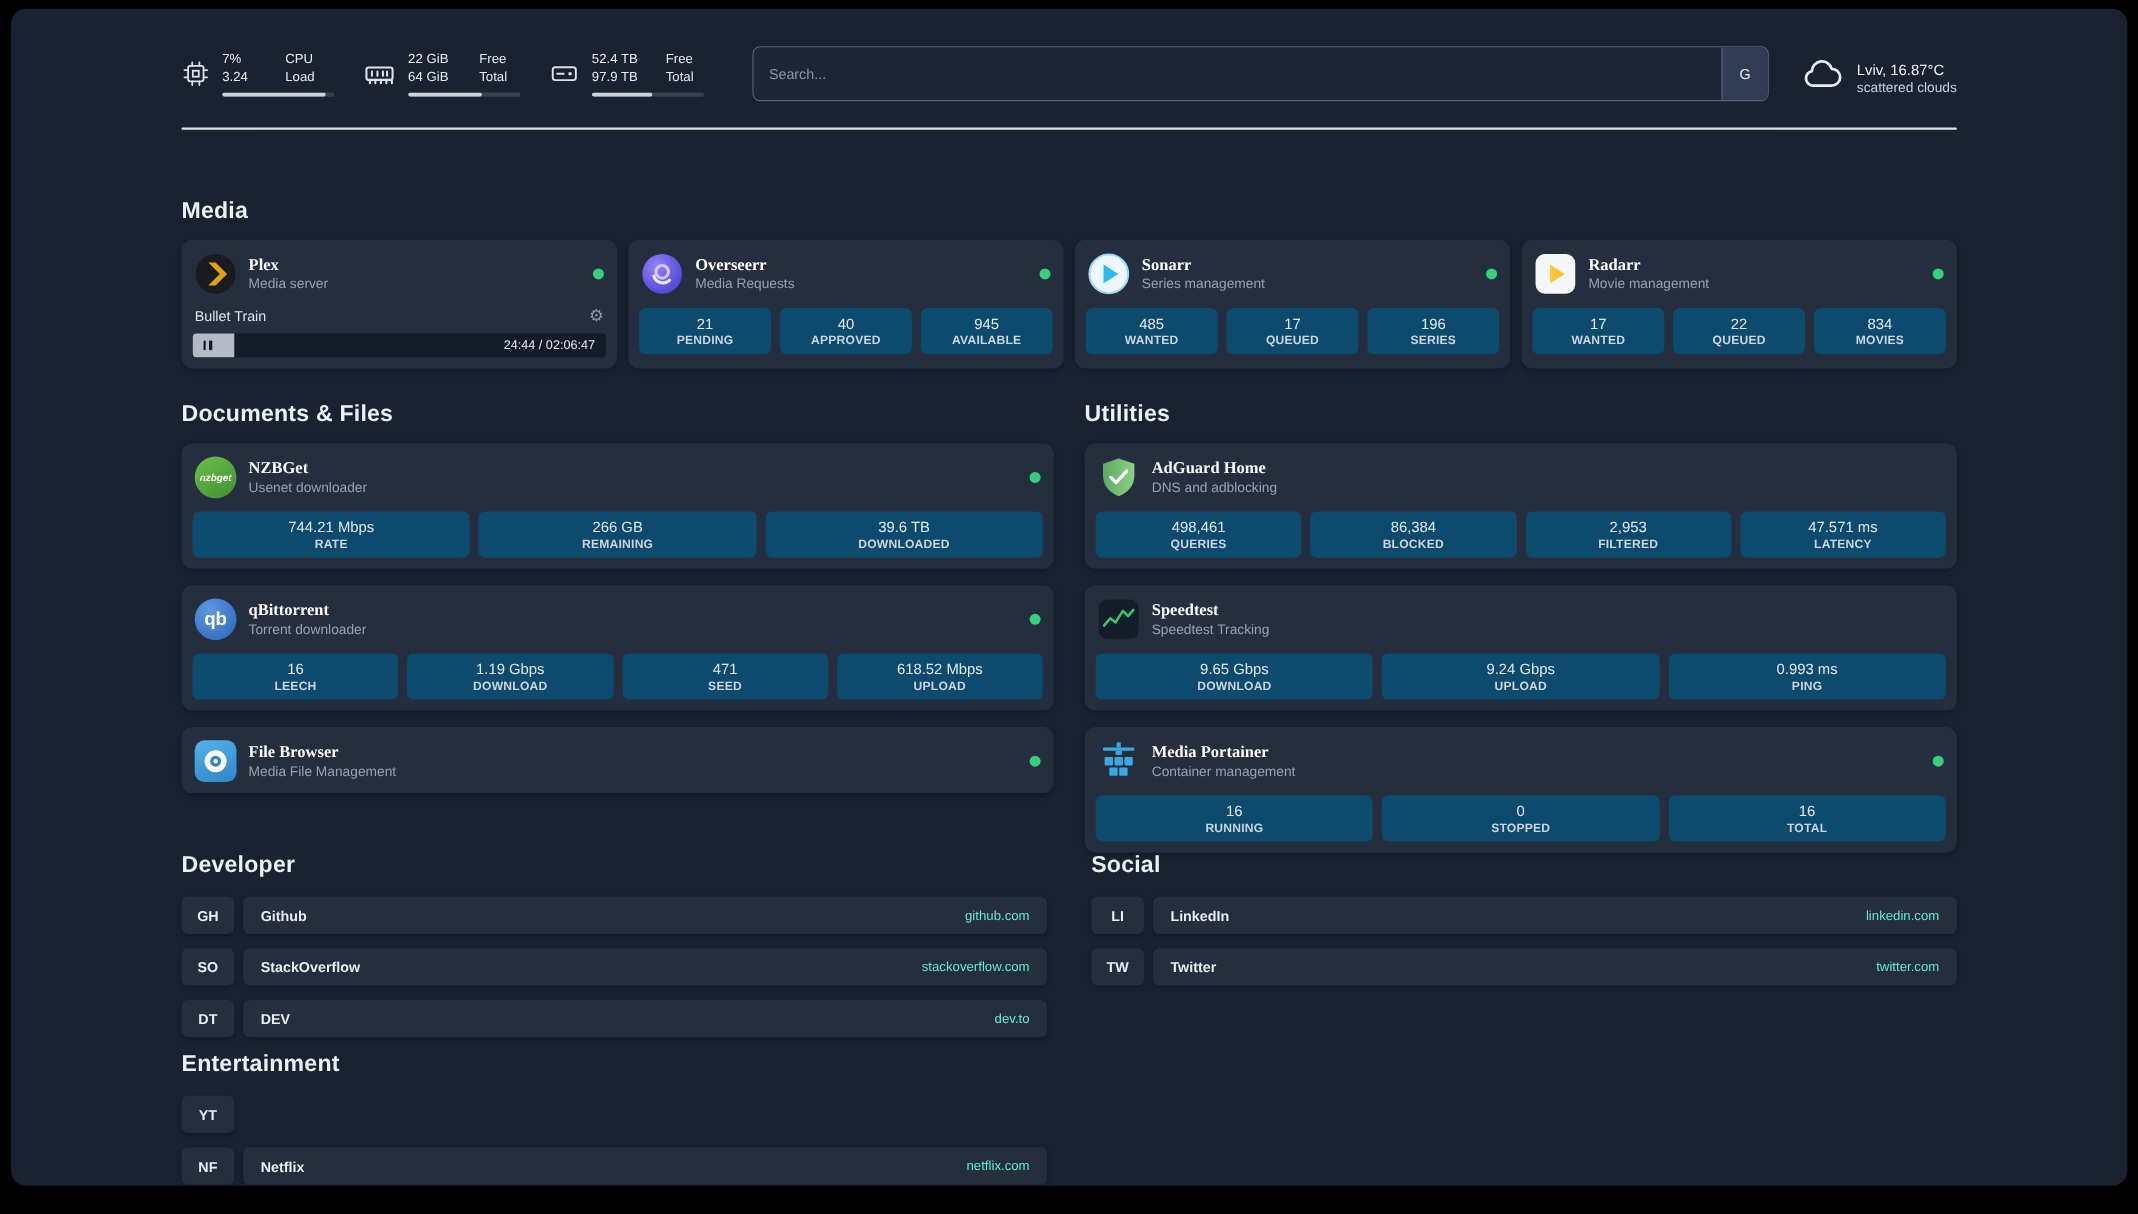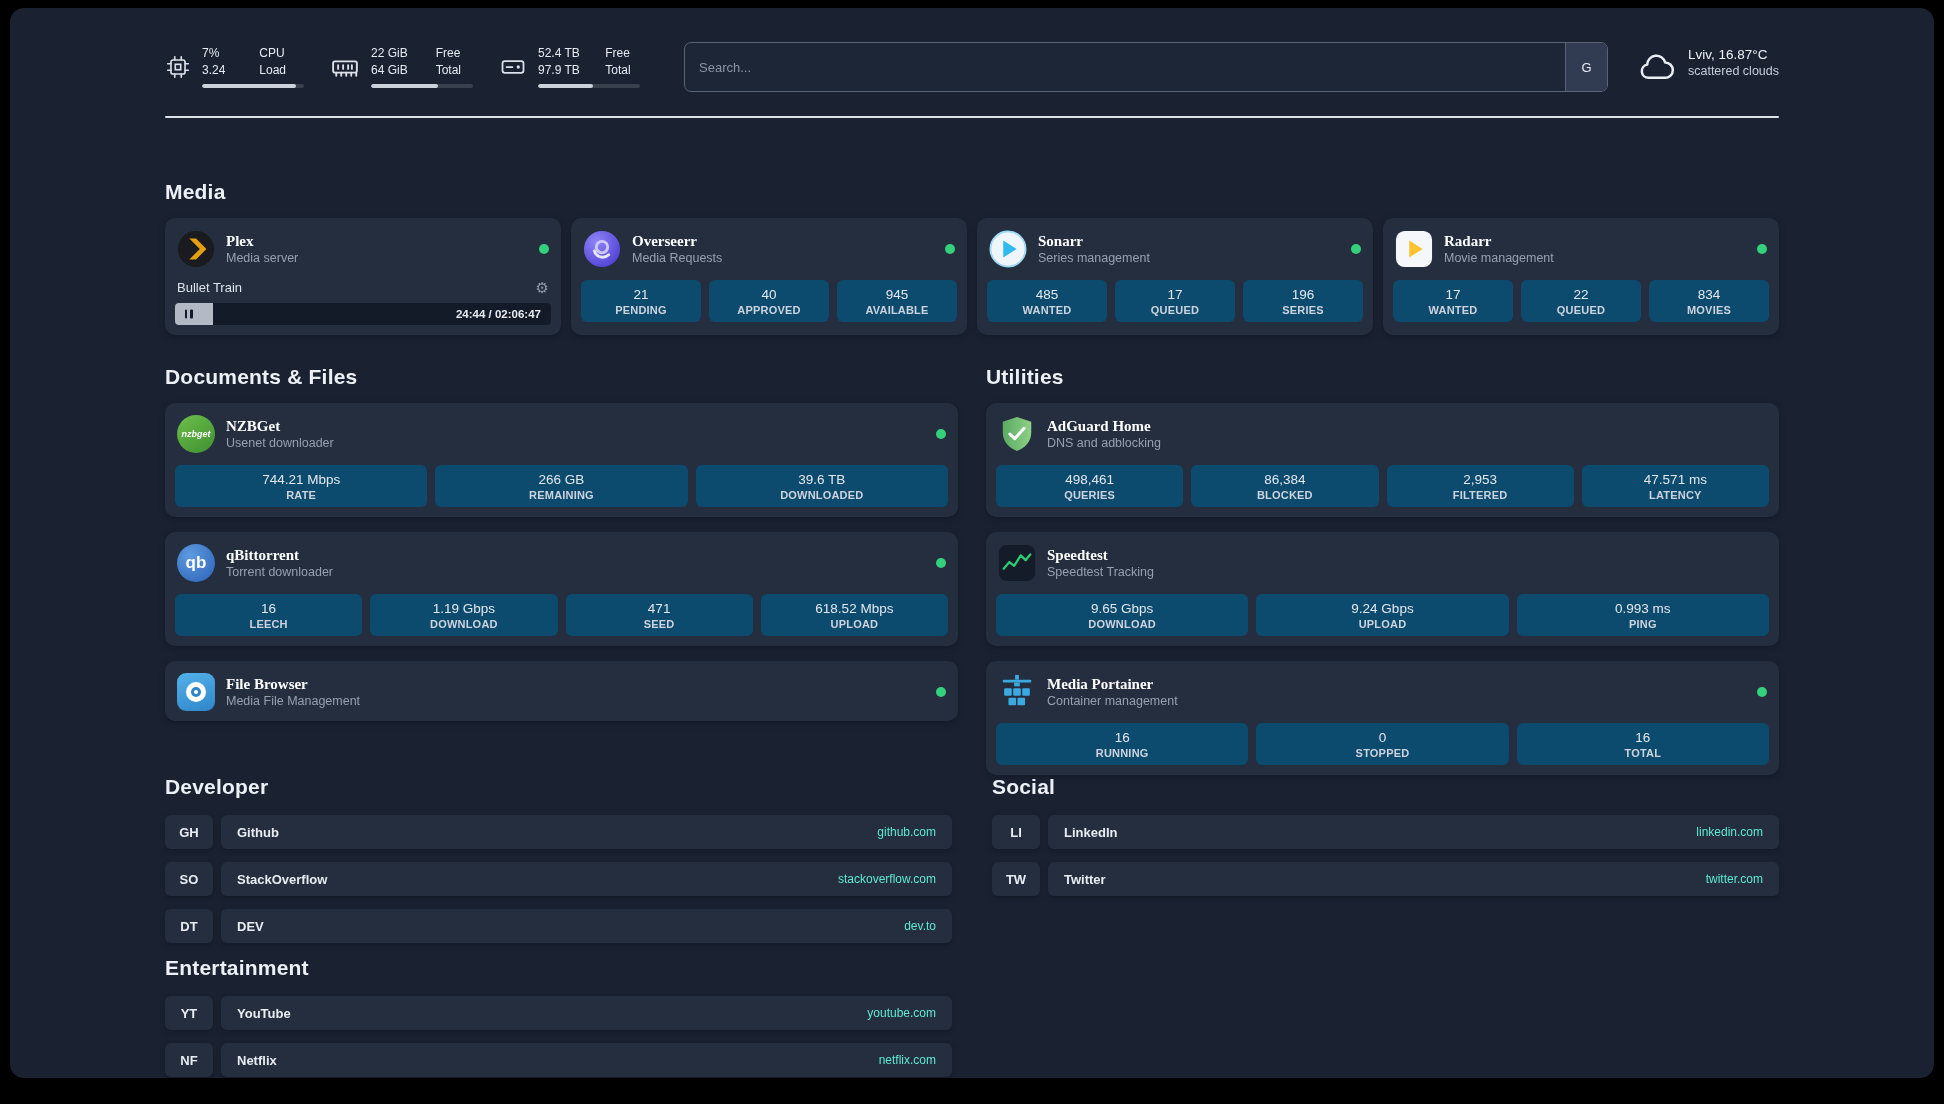--- a/index.html
+++ b/index.html
@@ -20,21 +20,21 @@
 
   .search { flex:1; display:flex; align-items:stretch; height:50px; margin:0 28px 0 18px;
     border:1px solid #5a6475; border-radius:7px; background:#1d2636; overflow:hidden; }
   .search input { flex:1; background:transparent; border:none; outline:none;
     padding:0 14px; color:#e3e8ef; font-size:13px; font-family:inherit; }
   .search input::placeholder { color:#8b94a4; }
   .engine { width:42px; background:#313c52; border-left:1px solid #5a6475;
     display:flex; align-items:center; justify-content:center;
     color:#e8ecf2; font-size:13px; cursor:pointer; }
 
-  .weather { display:flex; align-items:flex-start; gap:12px; }
+  .weather { display:flex; align-items:flex-end; gap:12px; }
   .weather-text .w-loc { font-size:13.5px; color:#eef1f6; }
   .weather-text .w-cond { font-size:12.5px; color:#c7cdd8; margin-top:2px; }
 
   .divider { margin:24px 155px 0; height:2px; background:#dde1e8; border-radius:1px; }
 
   
   .sec-title { font-size:21px; font-weight:700; color:#edf0f5; letter-spacing:.2px; }
   .media-sec { margin-top:62px; }
   .media-row { display:grid; grid-template-columns:repeat(4,1fr); gap:10px; margin-top:14px; }
 
@@ -58,21 +58,21 @@
     margin-top:12px; padding:0 2px; font-size:13px; color:#dfe4ec; }
   .gear { color:#8e97a7; font-size:15px; cursor:pointer; line-height:1; }
   .np-bar { position:relative; margin-top:8px; height:22px; background:#141b28;
     border-radius:4px; overflow:hidden; }
   .np-fill { position:absolute; left:0; top:0; bottom:0; background:#b3bac6; }
   .np-pause { position:absolute; left:8px; top:50%; transform:translateY(-50%);
     display:flex; cursor:pointer; }
   .np-pause i { display:block; width:2.5px; height:9px; background:#141b28;
     margin:0 1.5px; border-radius:1px; }
   .np-time { position:absolute; right:10px; top:50%; transform:translateY(-50%);
-    font-size:11.5px; color:#e7ebf1;font-weight:bold; }
+    font-size:11.5px; color:#e7ebf1; }
 
   
   .duo { display:grid; grid-template-columns:1fr 1fr; gap:0 28px; margin-top:30px; }
   .col .sec-title { margin-bottom:14px; }
   .col .card { margin-bottom:15px; }
   .col .card:last-child { margin-bottom:0; }
 
   
   .links-zone { display:grid; grid-template-columns:1fr 1fr; gap:0 40px; }
   .links-col .sec-title { margin-bottom:16px; }
@@ -543,24 +543,20 @@
             <span class="bm-name">Twitter</span>
             <span class="bm-url">twitter.com</span>
           </div>
         </div>
       </div>
 
       <div class="links-col">
         <div class="sec-title">Entertainment</div>
         <div class="bm-row">
           <div class="bm-abbr">YT</div>
-          <div class="bm-pill">
-            <span class="bm-name">YouTube</span>
-            <span class="bm-url">youtube.com</span>
-          </div>
         </div>
         <div class="bm-row">
           <div class="bm-abbr">NF</div>
           <div class="bm-pill">
             <span class="bm-name">Netflix</span>
             <span class="bm-url">netflix.com</span>
           </div>
         </div>
         <div class="bm-row">
           <div class="bm-abbr">RE</div>

